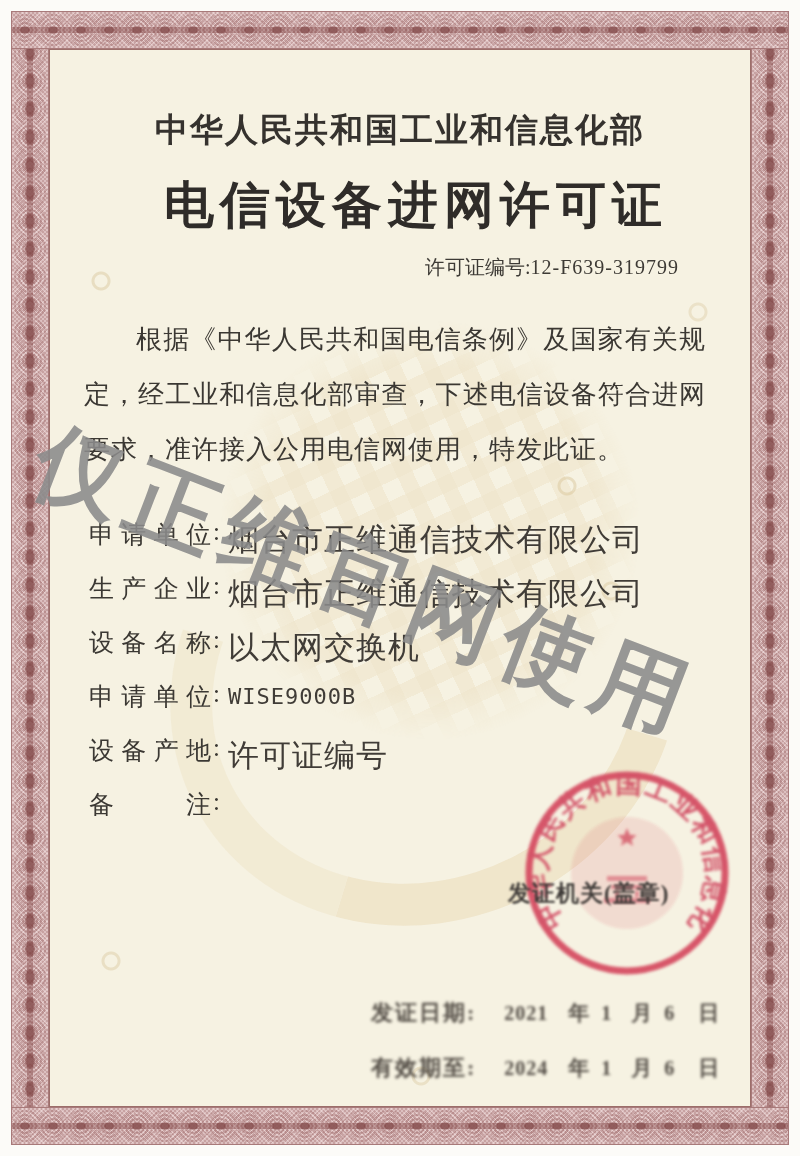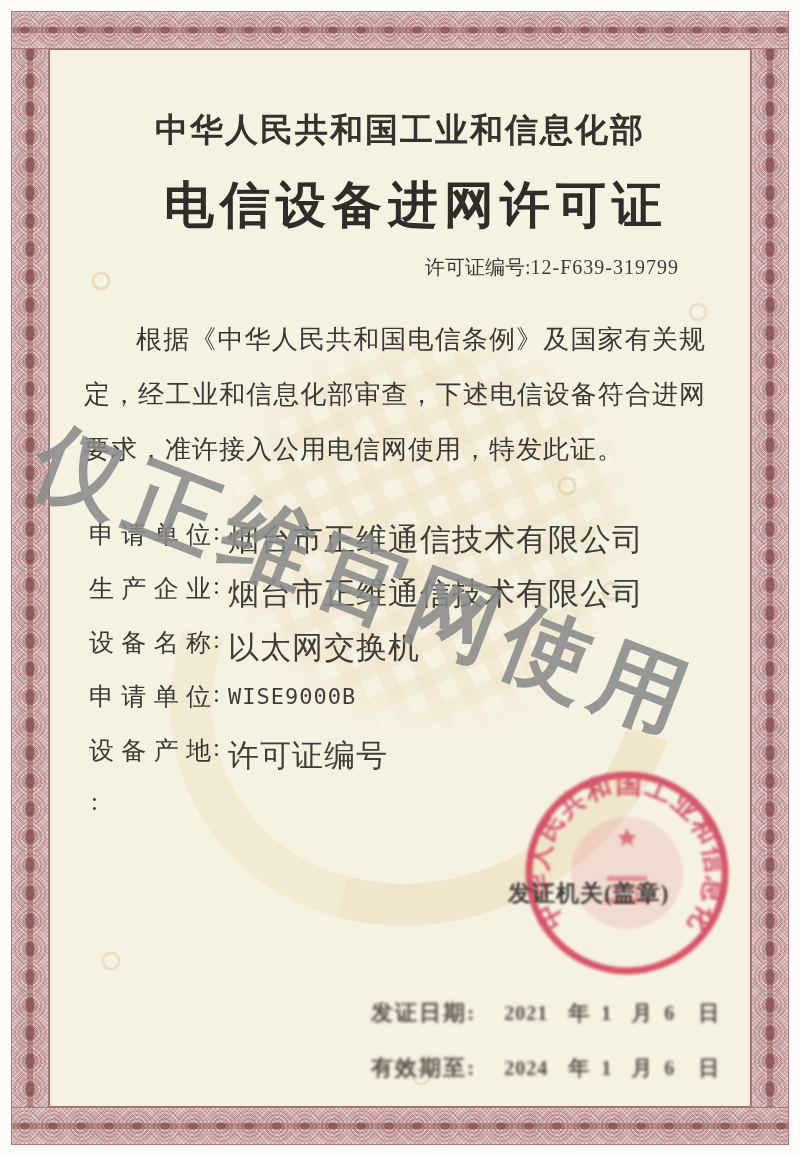--- a/index.html
+++ b/index.html
@@ -133,20 +133,21 @@
         <span class="f-label">申请单位</span>
           <span class="f-colon">:</span>
           <span class="f-value model">WISE9000B</span>
       </div>
       <div class="frow">
         <span class="f-label">设备产地</span>
           <span class="f-colon">:</span>
           <span class="f-value">许可证编号</span>
       </div>
       <div class="frow">
+        <span class="f-label">备注</span>
           <span class="f-colon">:</span>
           <span class="f-value"></span>
       </div>
     </div>
 
     <div class="stamp">
       <svg width="230" height="230" viewBox="0 0 230 230">
         <circle cx="115" cy="115" r="98" fill="none" stroke="#d5495f" stroke-width="7"></circle>
         <path id="ringPath" d="M 52.6 164.9 A 80 80 0 1 1 177.4 164.9" fill="none"></path>
         <text font-size="26" font-weight="bold" letter-spacing="2" fill="#d04860"><textPath href="#ringPath">中华人民共和国工业和信息化部</textPath></text>

